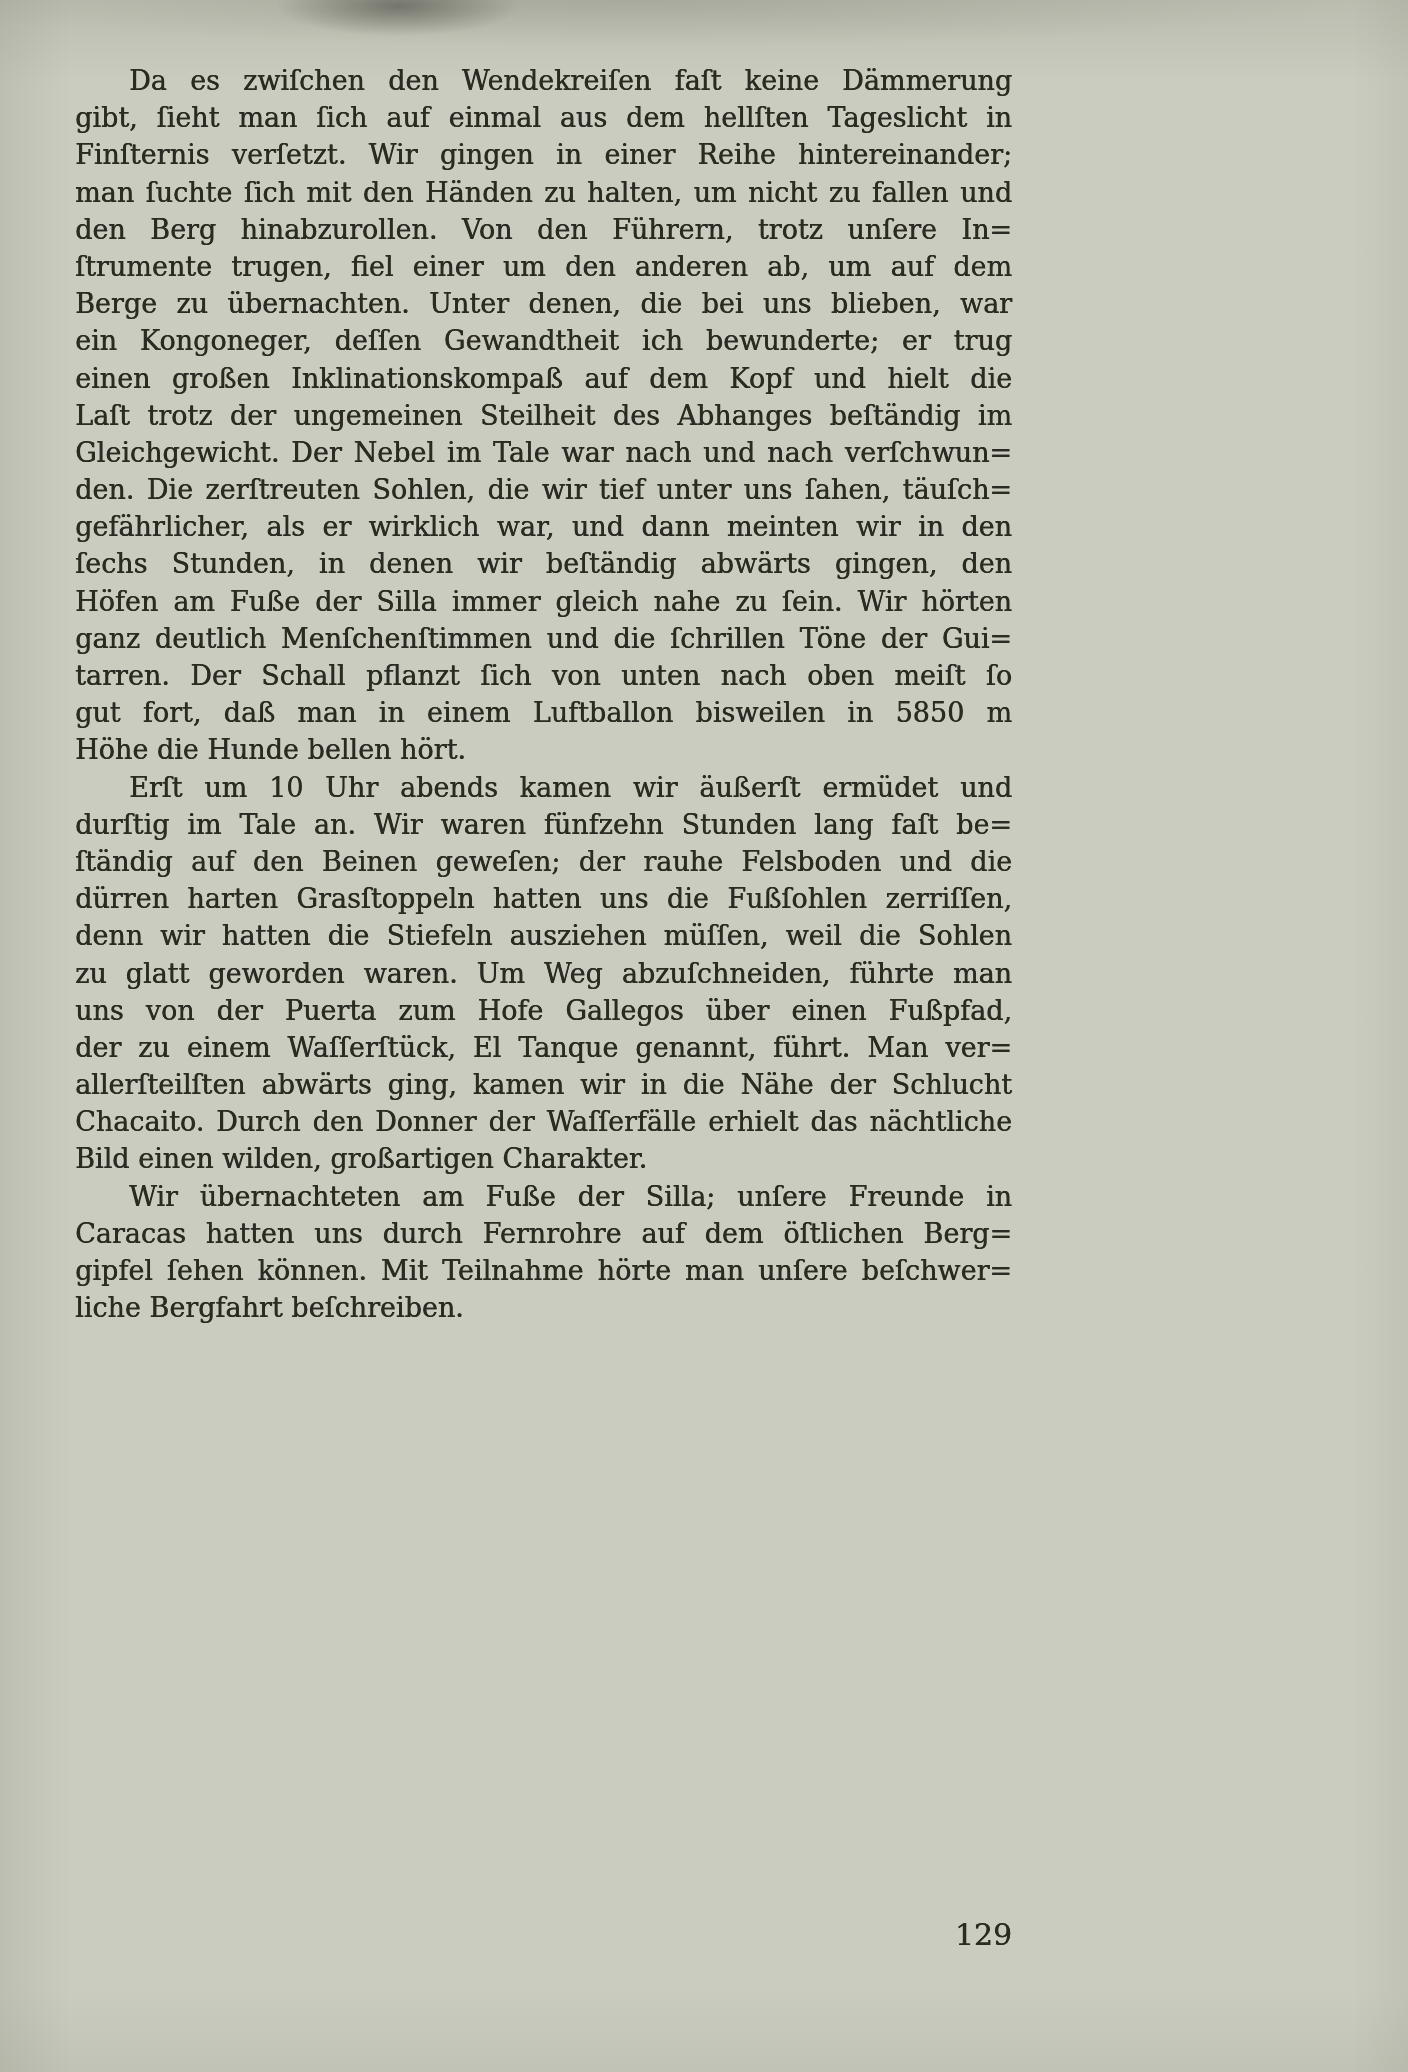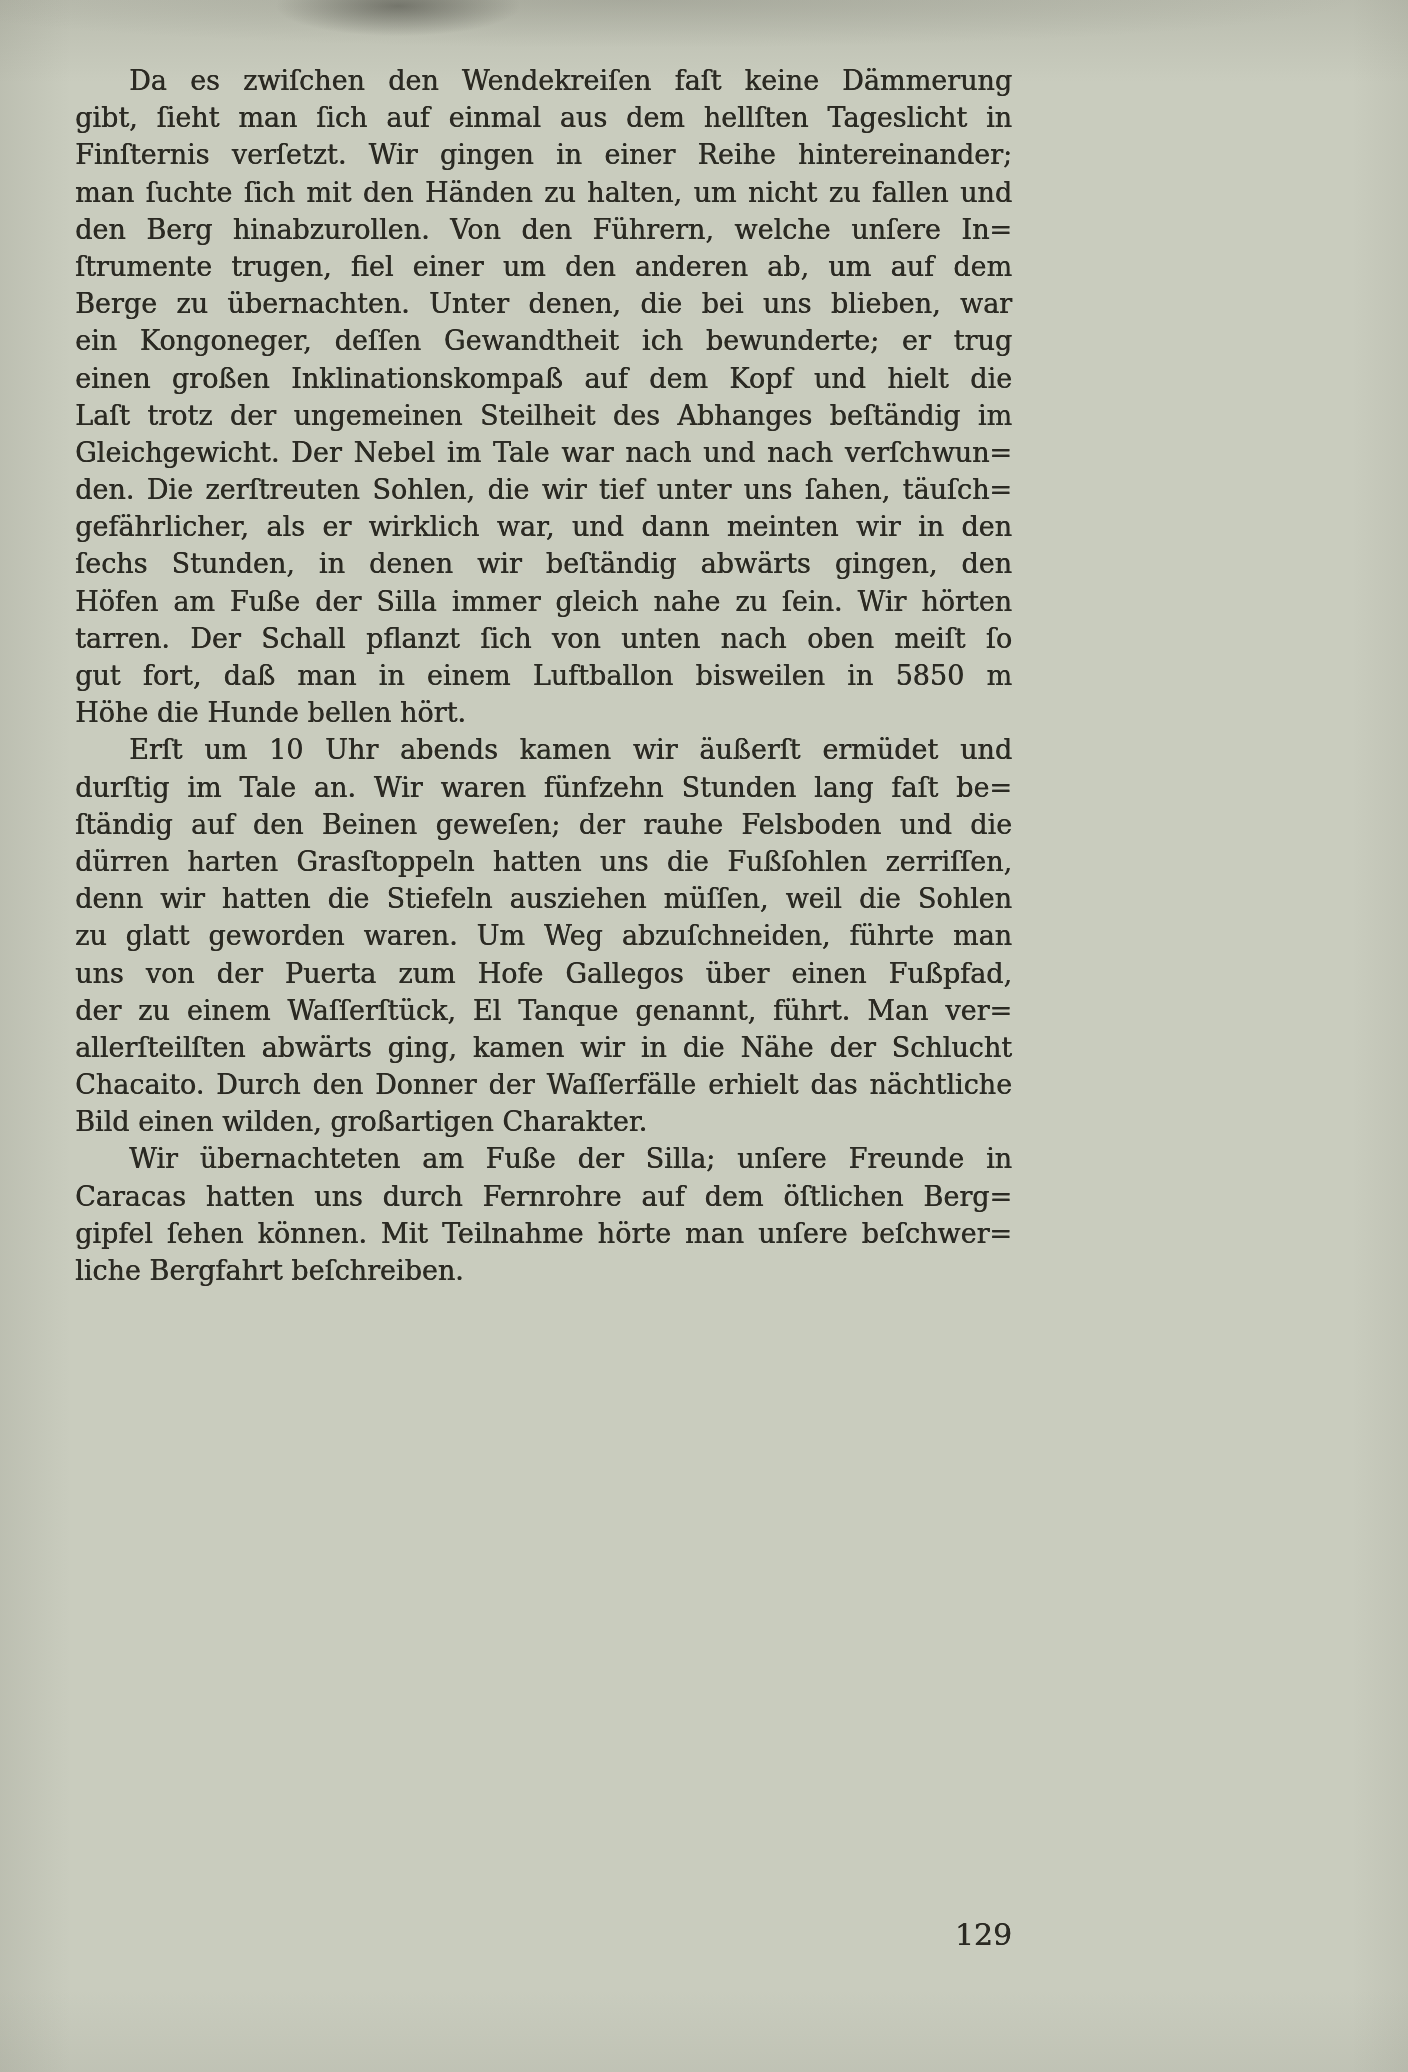--- a/index.html
+++ b/index.html
@@ -67,31 +67,32 @@
 </head>
 <body>
 
 <div class="page">
   <div class="text-block">
       <div class="paragraph">
         <div class="line first">Da es zwiſchen den Wendekreiſen faſt keine Dämmerung</div>
         <div class="line">gibt, ſieht man ſich auf einmal aus dem hellſten Tageslicht in</div>
         <div class="line">Finſternis verſetzt. Wir gingen in einer Reihe hintereinander;</div>
         <div class="line">man ſuchte ſich mit den Händen zu halten, um nicht zu fallen und</div>
-        <div class="line">den Berg hinabzurollen. Von den Führern, welche unſere In=</div>
+        <div class="line">den Berg hinabzurollen. Von den Führern, trotz unſere In=</div>
         <div class="line">ſtrumente trugen, fiel einer um den anderen ab, um auf dem</div>
         <div class="line">Berge zu übernachten. Unter denen, die bei uns blieben, war</div>
         <div class="line">ein Kongoneger, deſſen Gewandtheit ich bewunderte; er trug</div>
         <div class="line">einen großen Inklinationskompaß auf dem Kopf und hielt die</div>
         <div class="line">Laſt trotz der ungemeinen Steilheit des Abhanges beſtändig im</div>
         <div class="line">Gleichgewicht. Der Nebel im Tale war nach und nach verſchwun=</div>
         <div class="line">den. Die zerſtreuten Sohlen, die wir tief unter uns ſahen, täuſch=</div>
         <div class="line">gefährlicher, als er wirklich war, und dann meinten wir in den</div>
         <div class="line">ſechs Stunden, in denen wir beſtändig abwärts gingen, den</div>
         <div class="line">Höfen am Fuße der Silla immer gleich nahe zu ſein. Wir hörten</div>
+        <div class="line">ganz deutlich Menſchenſtimmen und die ſchrillen Töne der Gui=</div>
         <div class="line">tarren. Der Schall pflanzt ſich von unten nach oben meiſt ſo</div>
         <div class="line">gut fort, daß man in einem Luftballon bisweilen in 5850 m</div>
         <div class="line last">Höhe die Hunde bellen hört.</div>
       </div>
       <div class="paragraph">
         <div class="line first">Erſt um 10 Uhr abends kamen wir äußerſt ermüdet und</div>
         <div class="line">durſtig im Tale an. Wir waren fünfzehn Stunden lang faſt be=</div>
         <div class="line">ſtändig auf den Beinen geweſen; der rauhe Felsboden und die</div>
         <div class="line">dürren harten Grasſtoppeln hatten uns die Fußſohlen zerriſſen,</div>
         <div class="line">denn wir hatten die Stiefeln ausziehen müſſen, weil die Sohlen</div>

